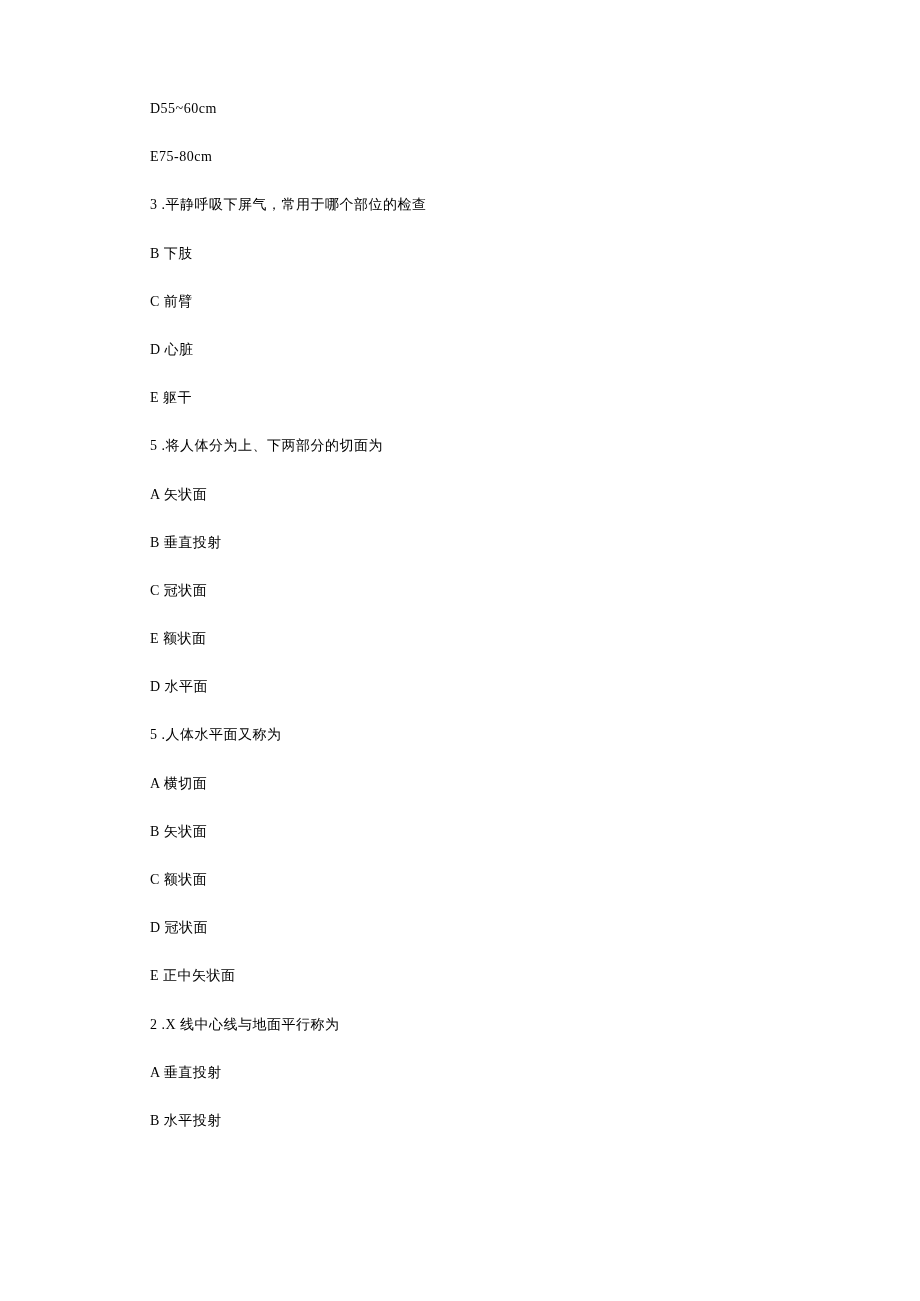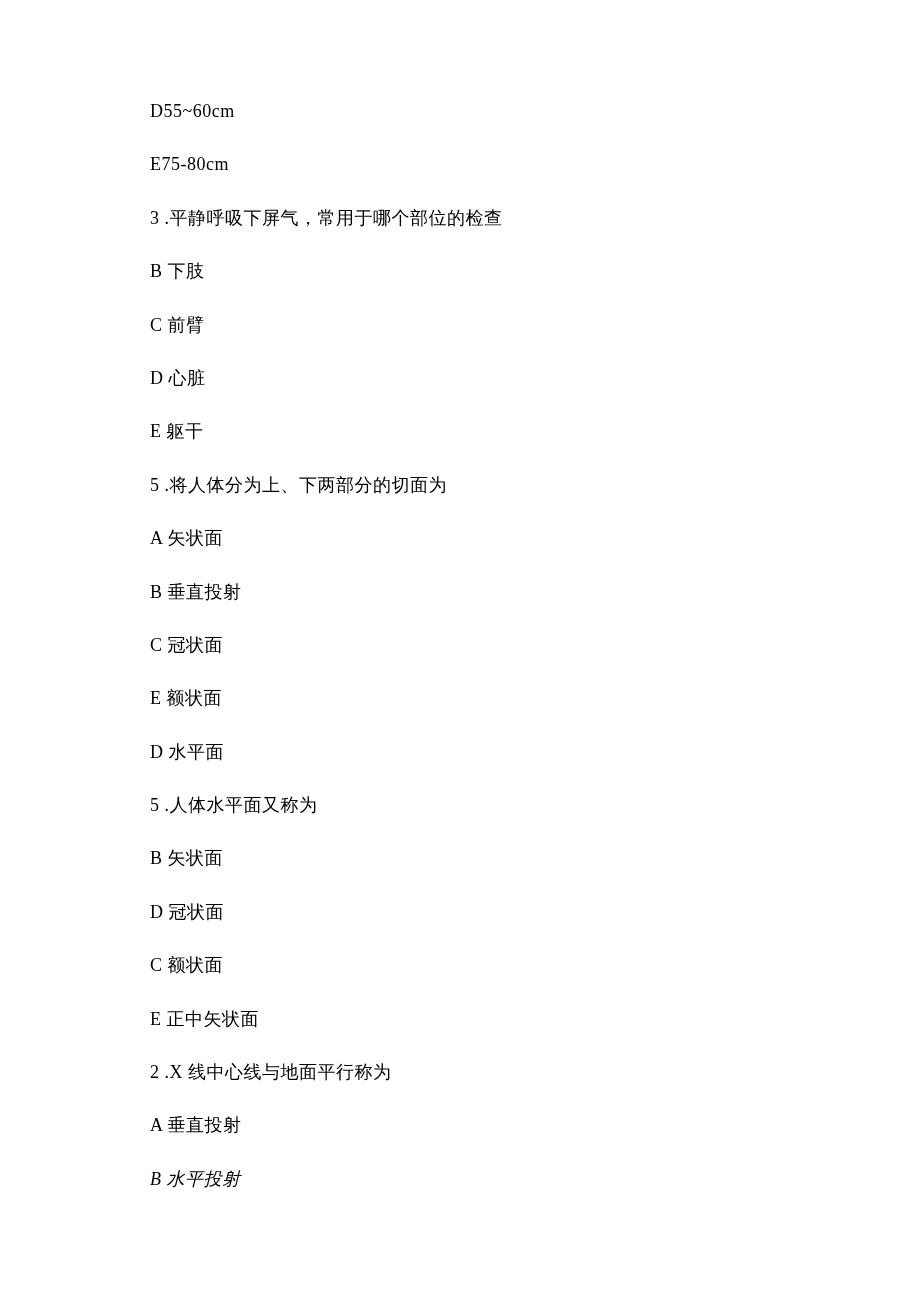--- a/index.html
+++ b/index.html
@@ -7,49 +7,49 @@
     padding: 0;
     background: #ffffff;
     font-family: "SimSun", "宋体", serif;
     width: 920px;
   }
   .page {
     padding: 100px 150px 140px 150px;
     box-sizing: border-box;
   }
   .line {
-    font-size: 18px;
+    font-size: 14px;
     color: #000000;
     line-height: 1.3;
     margin-bottom: 30px;
     letter-spacing: 0.5px;
   }
   .line:last-child {
     margin-bottom: 15px;
-    font-style: italic;
   }
 </style>
 </head>
 <body>
 
 <div class="page">
   <div class="line">D55~60cm</div>
   <div class="line">E75-80cm</div>
   <div class="line">3 .平静呼吸下屏气，常用于哪个部位的检查</div>
   <div class="line">B 下肢</div>
   <div class="line">C 前臂</div>
   <div class="line">D 心脏</div>
   <div class="line">E 躯干</div>
   <div class="line">5 .将人体分为上、下两部分的切面为</div>
   <div class="line">A 矢状面</div>
   <div class="line">B 垂直投射</div>
   <div class="line">C 冠状面</div>
   <div class="line">E 额状面</div>
   <div class="line">D 水平面</div>
   <div class="line">5 .人体水平面又称为</div>
+  <div class="line">A 横切面</div>
   <div class="line">B 矢状面</div>
+  <div class="line">C 额状面</div>
   <div class="line">D 冠状面</div>
-  <div class="line">C 额状面</div>
   <div class="line">E 正中矢状面</div>
   <div class="line">2 .X 线中心线与地面平行称为</div>
   <div class="line">A 垂直投射</div>
   <div class="line">B 水平投射</div>
 </div>
 
 </body></html>

